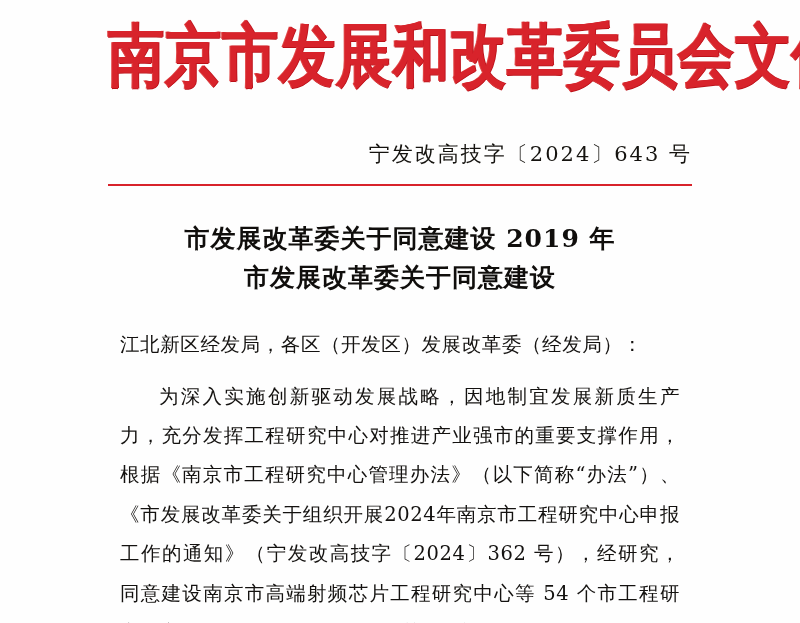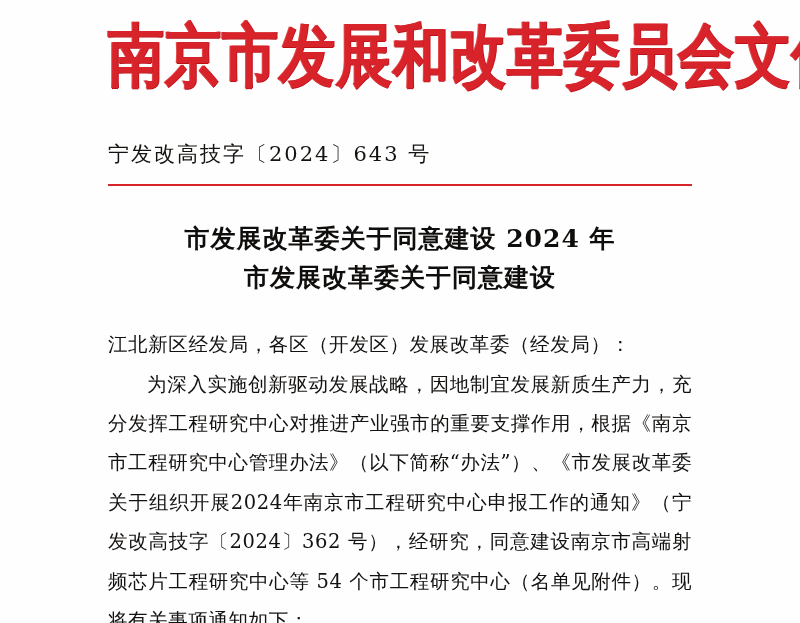--- a/index.html
+++ b/index.html
@@ -38,21 +38,21 @@
     text-shadow:
        1px 0 0 #c0161f,
       -1px 0 0 #e14a4a,
        0 1px 0 #bb1018;
     transform: scaleY(1.22);
     transform-origin: center top;
   }
   
   .docnum-wrap {
     margin-top: 62px;
-    text-align: left;
+    text-align: right;
   }
   .docnum {
     font-size: 21px;
     letter-spacing: 2px;
     color: #15130f;
     line-height: 1.4;
   }
   .red-rule {
     margin: 14px 0 0 0;
     height: 2px;
@@ -76,42 +76,42 @@
   .body-text {
     margin-top: 28px;
     font-size: 19.5px;
     line-height: 2.02;
     letter-spacing: 0.6px;
     color: #141210;
     text-align: justify;
     text-justify: inter-ideograph;
   }
   .body-text p {
-    margin: 0;
+    margin: 12px;
   }
   .body-text p.indent {
     text-indent: 2em;
   }
 </style>
 </head>
 <body>
 
 <div class="page">
 
   <div class="masthead">
     <div class="masthead-title">南京市发展和改革委员会文件</div>
   </div>
 
   <div class="docnum-wrap">
     <div class="docnum">宁发改高技字〔2024〕643 号</div>
   </div>
   <div class="red-rule"></div>
 
   <div class="doc-title">
-    <span class="line">市发展改革委关于同意建设 2024 年</span>
+    <span class="line">市发展改革委关于同意建设 2019 年</span>
     <span class="line">市发展改革委关于同意建设</span>
   </div>
 
   <div class="body-text">
     <p>江北新区经发局，各区（开发区）发展改革委（经发局）：</p>
     <p class="indent">为深入实施创新驱动发展战略，因地制宜发展新质生产力，充分发挥工程研究中心对推进产业强市的重要支撑作用，根据《南京市工程研究中心管理办法》（以下简称“办法”）、《市发展改革委关于组织开展2024年南京市工程研究中心申报工作的通知》（宁发改高技字〔2024〕362 号），经研究，同意建设南京市高端射频芯片工程研究中心等 54 个市工程研究中心（名单见附件）。现将有关事项通知如下：</p>
   </div>
 
 </div>
 

